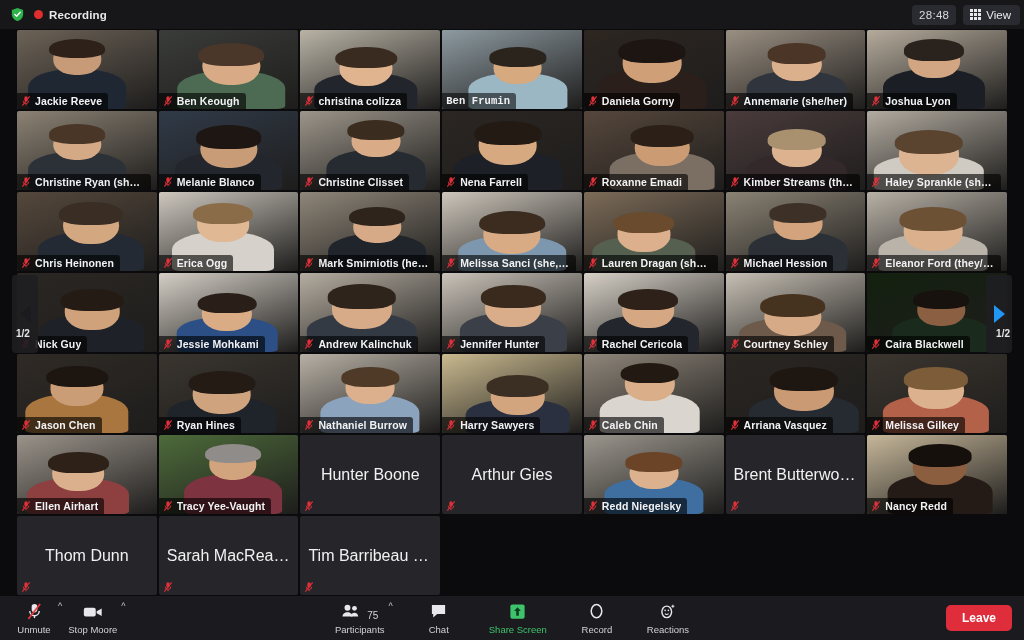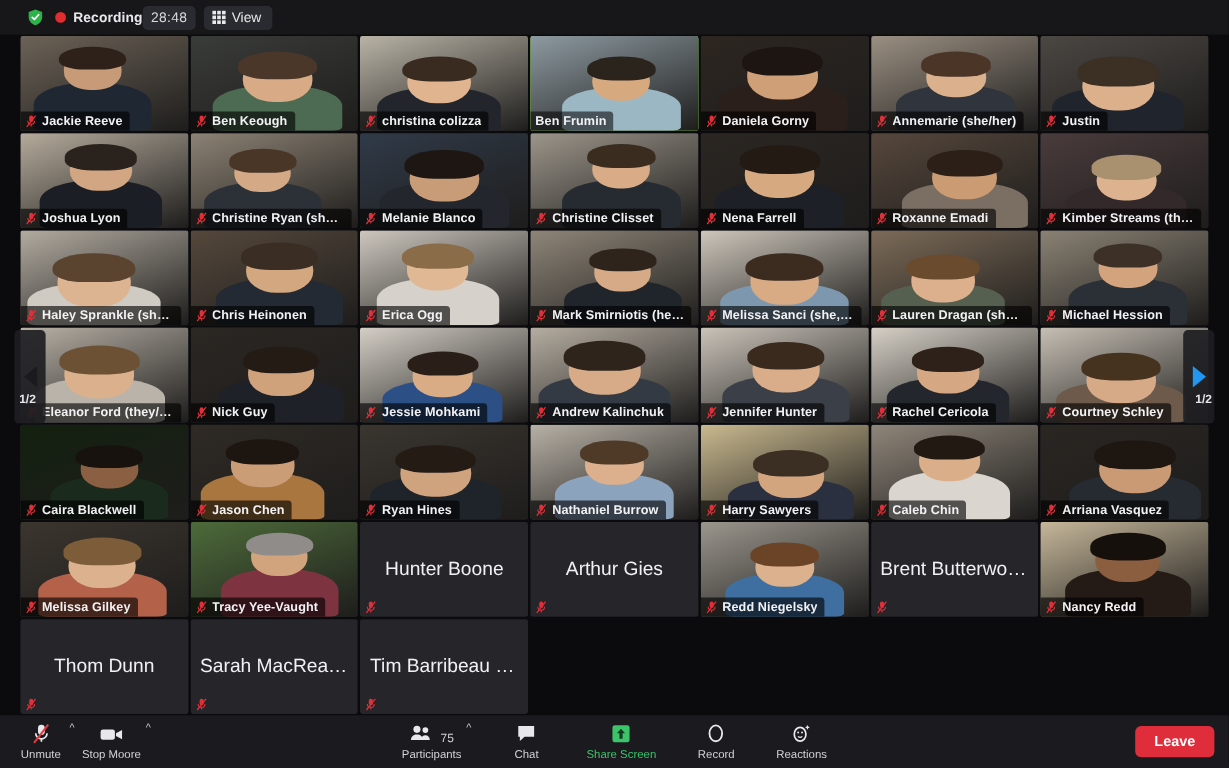--- a/index.html
+++ b/index.html
@@ -8,22 +8,22 @@
     background: #0b0b0d;
     font-family: "Liberation Sans", sans-serif;
     overflow: hidden;
   }
   #app { position: relative; width: 1024px; height: 640px; background: #0b0b0d; }
 
   
   .topbar {
     position: absolute; top: 0; left: 0; width: 1024px; height: 29px;
     background: #17171a;
-    display: flex; align-items: center; justify-content: flex-start;
-    padding: 0 16px;
+    display: flex; align-items: center; justify-content: space-between;
+    padding: 0 4px;
   }
   .topbar-left { display: flex; align-items: center; gap: 9px; padding-left: 6px; }
   .shield {
     width: 15px; height: 15px; position: relative;
   }
   .shield svg { display: block; }
   .rec-group { display: flex; align-items: center; gap: 6px; }
   .rec-dot { width: 9px; height: 9px; border-radius: 50%; background: #e02d2d; }
   .rec-text { color: #e9e9ec; font-size: 11.5px; font-weight: 600; letter-spacing: .1px; }
   .topbar-right { display: flex; align-items: center; gap: 7px; }
@@ -46,21 +46,21 @@
     grid-template-columns: repeat(7, 1fr);
     grid-template-rows: repeat(7, 1fr);
     gap: 2px;
     padding: 1px 17px 1px 17px;
     background: #0b0b0d;
   }
   .tile {
     position: relative; overflow: hidden; background: #26262a;
     border-radius: 2px;
   }
-  .tile.speaking { outline: 2px solid #8fe04a; outline-offset: -2px; }
+  .tile.speaking { outline: 2px solid #8fe04a; outline-offset: -2px; font-family: Liberation Mono, monospace; }
   .tile .bg { position: absolute; inset: 0; }
   
   .nameplate {
     position: absolute; left: 0; bottom: 0;
     display: flex; align-items: center; gap: 4px;
     background: rgba(0,0,0,0.62);
     padding: 2px 6px 2px 4px;
     max-width: 100%;
     border-radius: 0 3px 0 2px;
   }
@@ -263,37 +263,20 @@
           <svg class="muteicon" viewBox="0 0 12 14">
             <rect x="4" y="1.4" width="4" height="6.4" rx="2" fill="#e0303a"></rect>
             <path d="M2.6 6.6 a3.4 3.4 0 0 0 6.8 0" stroke="#e0303a" stroke-width="1.1" fill="none"></path>
             <line x1="6" y1="10" x2="6" y2="12.2" stroke="#e0303a" stroke-width="1.1"></line>
             <line x1="1.6" y1="12.6" x2="10.4" y2="1.4" stroke="#e0303a" stroke-width="1.3"></line>
           </svg>
           <span class="nm">Annemarie (she/her)</span>
         </div>
       </div>
       <div class="tile">
-        <div class="bg" style="background:linear-gradient(160deg,#4b4743 0%, #1e1d1c 100%)"></div>
-        <div class="person">
-          <div class="body" style="width:79%;height:45.5%;bottom:0;background:#20242c;margin-left:-4%"></div>
-          <div class="head" style="width:43%;height:53.75%;top:25%;background:#dcb08b;margin-left:-4%"></div>
-          <div class="head" style="width:49%;height:30.959999999999997%;top:22%;background:#3c2f24;border-radius:50% 50% 38% 38%;margin-left:-4%"></div>
-        </div>
-        <div class="nameplate">
-          <svg class="muteicon" viewBox="0 0 12 14">
-            <rect x="4" y="1.4" width="4" height="6.4" rx="2" fill="#e0303a"></rect>
-            <path d="M2.6 6.6 a3.4 3.4 0 0 0 6.8 0" stroke="#e0303a" stroke-width="1.1" fill="none"></path>
-            <line x1="6" y1="10" x2="6" y2="12.2" stroke="#e0303a" stroke-width="1.1"></line>
-            <line x1="1.6" y1="12.6" x2="10.4" y2="1.4" stroke="#e0303a" stroke-width="1.3"></line>
-          </svg>
-          <span class="nm">Justin</span>
-        </div>
-      </div>
-      <div class="tile">
         <div class="bg" style="background:linear-gradient(160deg,#b5ab9c 0%, #1e1d1c 100%)"></div>
         <div class="person">
           <div class="body" style="width:73%;height:50.5%;bottom:0;background:#1b1e24;margin-left:-2%"></div>
           <div class="head" style="width:37%;height:46.25%;top:15%;background:#d2a683;margin-left:-2%"></div>
           <div class="head" style="width:43%;height:26.64%;top:12%;background:#2a231d;border-radius:50% 50% 38% 38%;margin-left:-2%"></div>
         </div>
         <div class="nameplate">
           <svg class="muteicon" viewBox="0 0 12 14">
             <rect x="4" y="1.4" width="4" height="6.4" rx="2" fill="#e0303a"></rect>
             <path d="M2.6 6.6 a3.4 3.4 0 0 0 6.8 0" stroke="#e0303a" stroke-width="1.1" fill="none"></path>
@@ -770,20 +753,37 @@
           <div class="head" style="width:46%;height:28.799999999999997%;top:17%;background:#7d5c3a;border-radius:50% 50% 38% 38%;margin-left:-1%"></div>
         </div>
         <div class="nameplate">
           <svg class="muteicon" viewBox="0 0 12 14">
             <rect x="4" y="1.4" width="4" height="6.4" rx="2" fill="#e0303a"></rect>
             <path d="M2.6 6.6 a3.4 3.4 0 0 0 6.8 0" stroke="#e0303a" stroke-width="1.1" fill="none"></path>
             <line x1="6" y1="10" x2="6" y2="12.2" stroke="#e0303a" stroke-width="1.1"></line>
             <line x1="1.6" y1="12.6" x2="10.4" y2="1.4" stroke="#e0303a" stroke-width="1.3"></line>
           </svg>
           <span class="nm">Melissa Gilkey</span>
+        </div>
+      </div>
+      <div class="tile">
+        <div class="bg" style="background:linear-gradient(160deg,#9a938a 0%, #1e1d1c 100%)"></div>
+        <div class="person">
+          <div class="body" style="width:73%;height:45.5%;bottom:0;background:#8e4040;margin-left:-6%"></div>
+          <div class="head" style="width:37%;height:46.25%;top:25%;background:#dbb08c;margin-left:-6%"></div>
+          <div class="head" style="width:43%;height:26.64%;top:22%;background:#2d2118;border-radius:50% 50% 38% 38%;margin-left:-6%"></div>
+        </div>
+        <div class="nameplate">
+          <svg class="muteicon" viewBox="0 0 12 14">
+            <rect x="4" y="1.4" width="4" height="6.4" rx="2" fill="#e0303a"></rect>
+            <path d="M2.6 6.6 a3.4 3.4 0 0 0 6.8 0" stroke="#e0303a" stroke-width="1.1" fill="none"></path>
+            <line x1="6" y1="10" x2="6" y2="12.2" stroke="#e0303a" stroke-width="1.1"></line>
+            <line x1="1.6" y1="12.6" x2="10.4" y2="1.4" stroke="#e0303a" stroke-width="1.3"></line>
+          </svg>
+          <span class="nm">Ellen Airhart</span>
         </div>
       </div>
       <div class="tile">
         <div class="bg" style="background:linear-gradient(160deg,#4d6b3a 0%, #1e1d1c 100%)"></div>
         <div class="person">
           <div class="body" style="width:70%;height:51%;bottom:0;background:#7d3340;margin-left:3%"></div>
           <div class="head" style="width:34%;height:42.5%;top:14%;background:#d2a47e;margin-left:3%"></div>
           <div class="head" style="width:40%;height:24.48%;top:11%;background:#8f8c8a;border-radius:50% 50% 38% 38%;margin-left:3%"></div>
         </div>
         <div class="nameplate">

